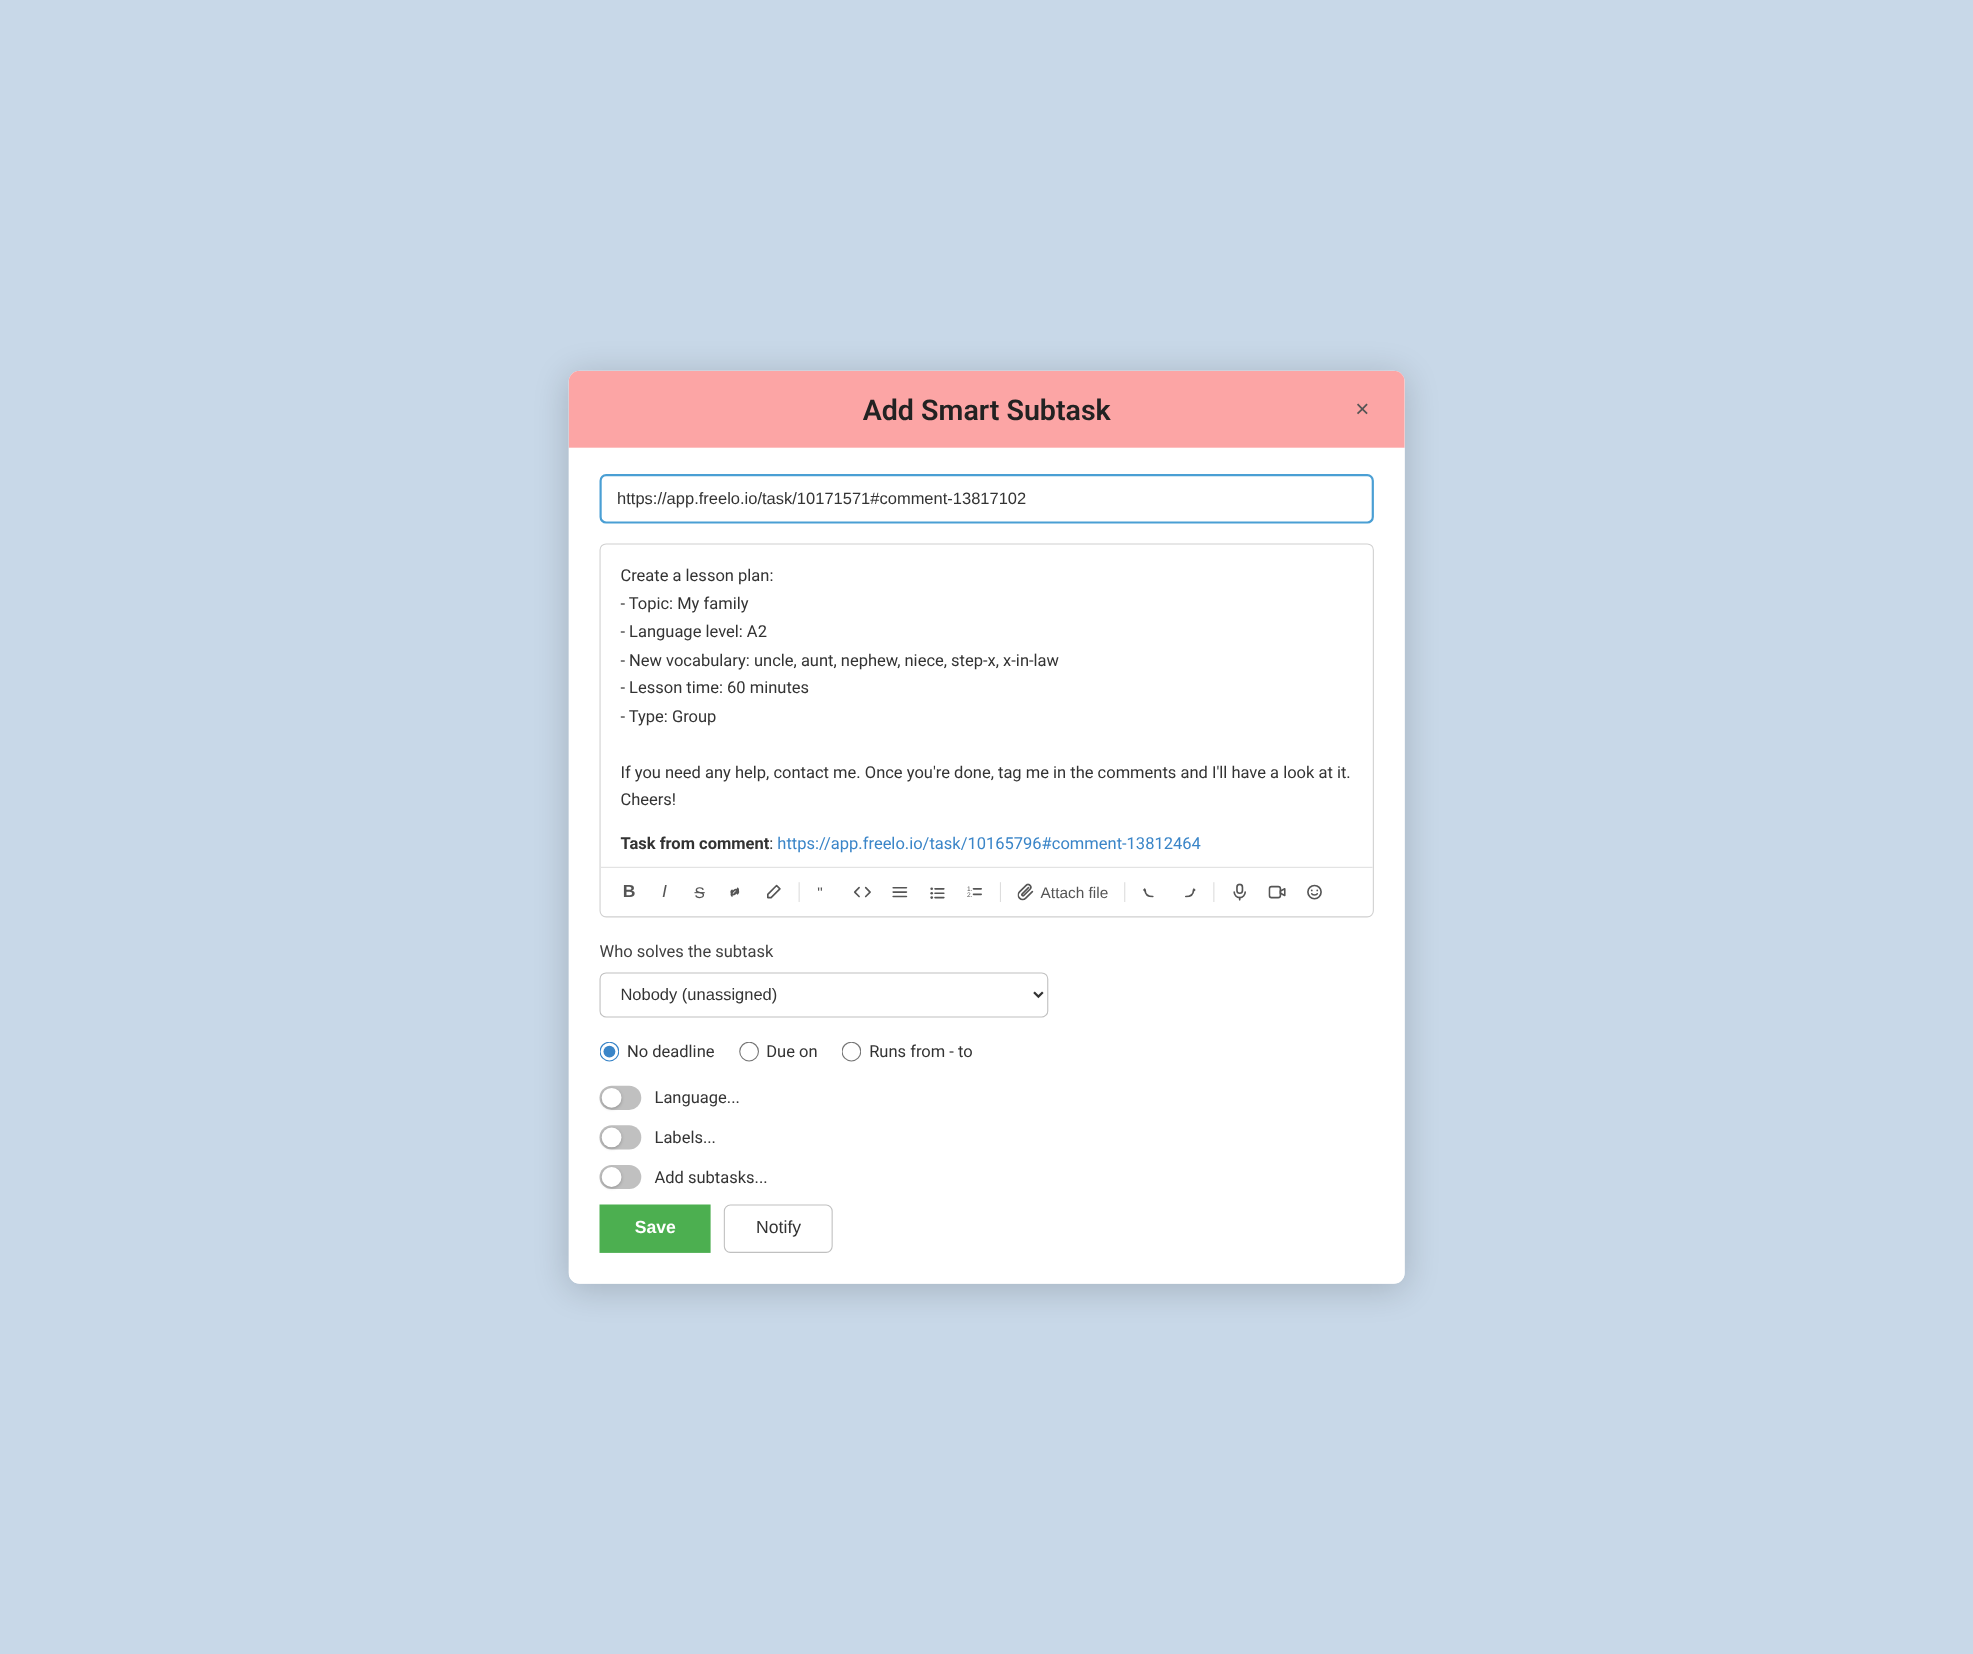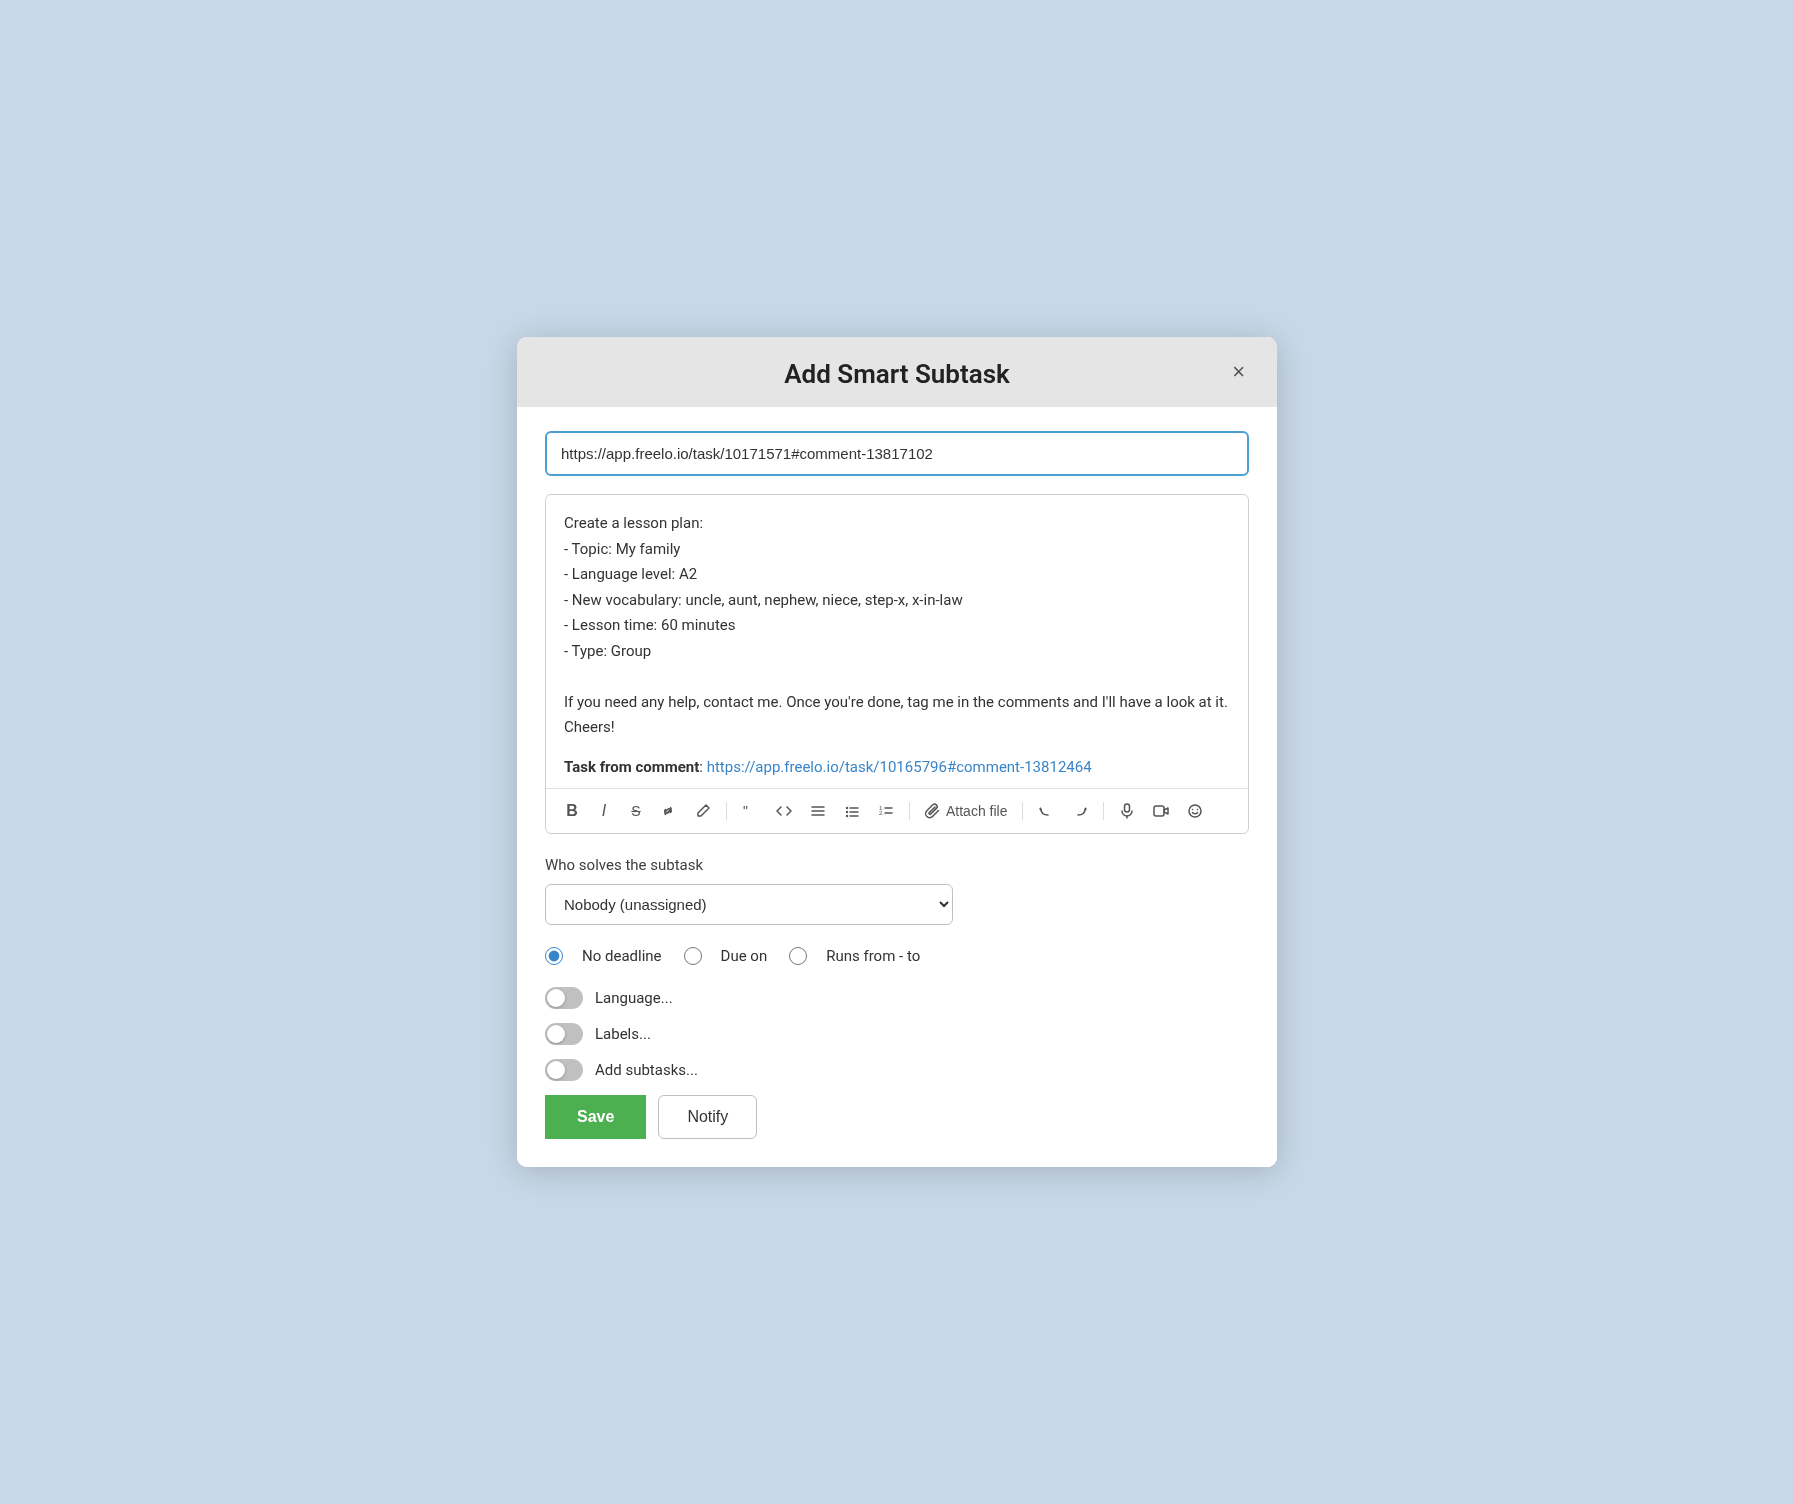--- a/index.html
+++ b/index.html
@@ -13,21 +13,21 @@
     }
     .modal {
       background: #fff;
       border-radius: 10px;
       width: 760px;
       max-width: 95vw;
       box-shadow: 0 4px 32px rgba(0,0,0,0.18);
       overflow: hidden;
     }
     .modal-header {
-      background: #e5e5e5;
+      background: #fca5a5;
       padding: 22px 28px 18px 28px;
       display: flex;
       align-items: center;
       justify-content: center;
       position: relative;
     }
     .modal-title {
       font-size: 26px;
       font-weight: 600;
       color: #222;
@@ -146,21 +146,21 @@
     }
     .deadline-row {
       display: flex;
       align-items: center;
       gap: 22px;
       margin-bottom: 22px;
     }
     .radio-label {
       display: flex;
       align-items: center;
-      gap: 19px;
+      gap: 7px;
       font-size: 15px;
       color: #333;
       cursor: pointer;
     }
     .radio-label input[type="radio"] {
       width: 18px;
       height: 18px;
       accent-color: #3a85c8;
       cursor: pointer;
     }

